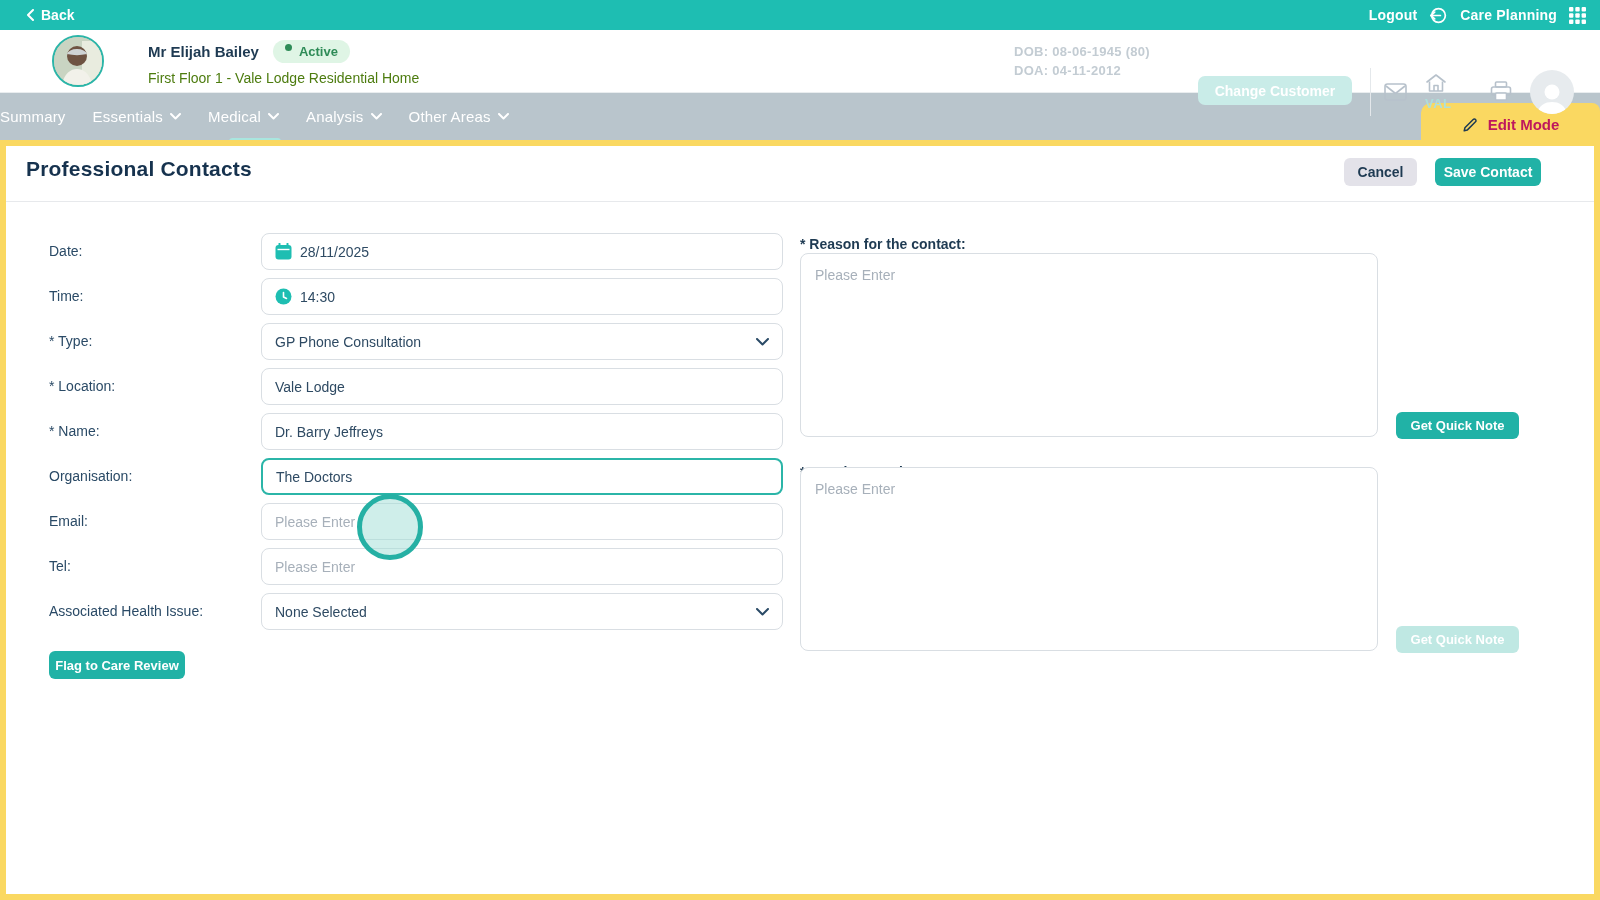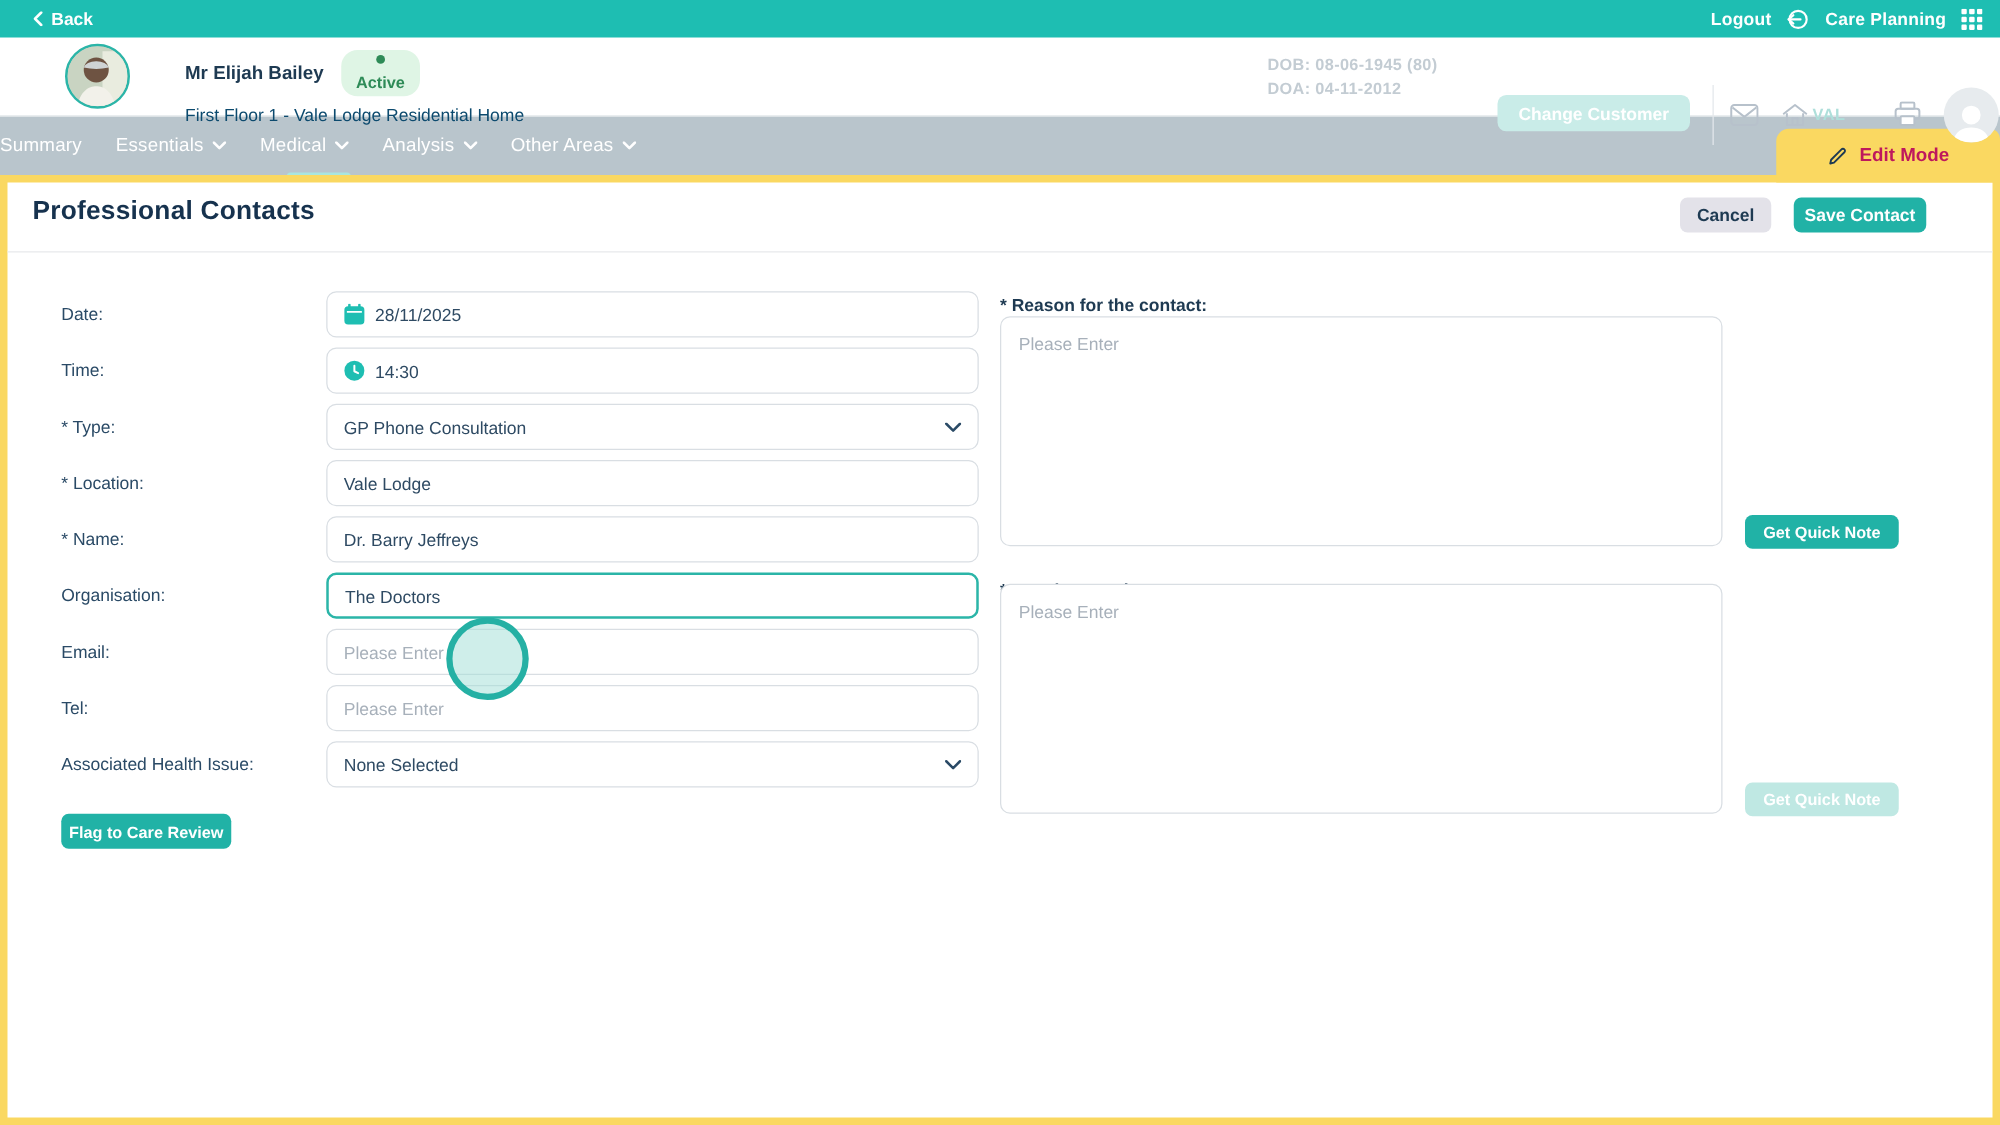--- a/index.html
+++ b/index.html
@@ -12,30 +12,30 @@
   .topbar .back { display:flex; align-items:center; gap:6px; color:#fff; font-size:14px; font-weight:700; cursor:pointer; }
   .topbar .tb-link { color:#fff; font-size:14px; font-weight:600; cursor:pointer; letter-spacing:.2px; }
   .topbar svg { display:block; }
 
   
   .header { position:absolute; left:0; top:30px; width:1600px; height:63px; background:#fff; border-bottom:1px solid #E9EDEF; z-index:10; }
   .avatar-photo { position:absolute; left:52px; top:5px; width:52px; height:52px; border-radius:50%; border:2px solid #2BB5A8; overflow:hidden; background:#cfd8c8; }
   .name-block { position:absolute; left:148px; top:10px; }
   .name-row { display:flex; align-items:center; gap:14px; }
   .patient-name { color:#1E3A52; font-size:15px; font-weight:700; }
-  .status-badge { display:flex; align-items:center; gap:7px; background:#DFF5E5; border-radius:13px; padding:4px 12px;flex-direction:column; }
+  .status-badge { display:flex; gap:7px; background:#DFF5E5; border-radius:13px; padding:4px 12px; }
   .status-dot { width:7px; height:7px; border-radius:50%; background:#2E8B57; }
   .status-text { color:#2E8B57; font-size:13px; font-weight:600; }
-  .residence { margin-top:7px; color:#0c4a6e; font-size:14px; }
+  .residence { margin-top:7px; color:#4d7c0f; font-size:14px; }
   .dob-block { position:absolute; right:450px; top:12px; text-align:left; color:#C3CCD3; font-size:13px; line-height:19px; font-weight:600; letter-spacing:.3px; }
   .change-customer { position:absolute; left:1198px; top:46px; width:154px; height:29px; background:#C9ECE8; border:none; border-radius:7px; color:#fff; font-size:14px; font-weight:600; cursor:pointer; font-family:inherit; }
   .hdr-vdivider { position:absolute; left:1370px; top:38px; width:1px; height:48px; background:#E4E8EB; }
   .hdr-icons { position:absolute; left:1384px; top:30px; height:63px; display:flex; align-items:center; }
   .hdr-icon { color:#B7C1CB; cursor:pointer; display:flex; align-items:center; }
-  .home-group { display:flex; align-items:center; gap:3px; margin-left:18px; cursor:pointer; }
+  .home-group { display:flex; align-items:flex-start; gap:3px; margin-left:18px; cursor:pointer;flex-direction:column; }
   .val-text { color:#AEDFDA; font-size:13px; font-weight:600; letter-spacing:.5px; }
   .printer-wrap { margin-left:38px; }
   .user-avatar { margin-left:18px; width:44px; height:44px; border-radius:50%; background:#E7EBEE; display:flex; align-items:flex-end; justify-content:center; overflow:hidden; cursor:pointer; }
 
   
   .navbar { position:absolute; left:0; top:93px; width:1600px; height:47px; background:#B9C5CC; display:flex; align-items:center; gap:27px; z-index:5; }
   .nav-item { display:flex; align-items:center; gap:7px; color:#fff; font-size:15px; font-weight:500; cursor:pointer; letter-spacing:.2px; }
   .nav-underline { position:absolute; left:229px; top:45px; width:52px; height:7px; border-radius:4px; background:#A9E6DF; z-index:8; }
 
   

